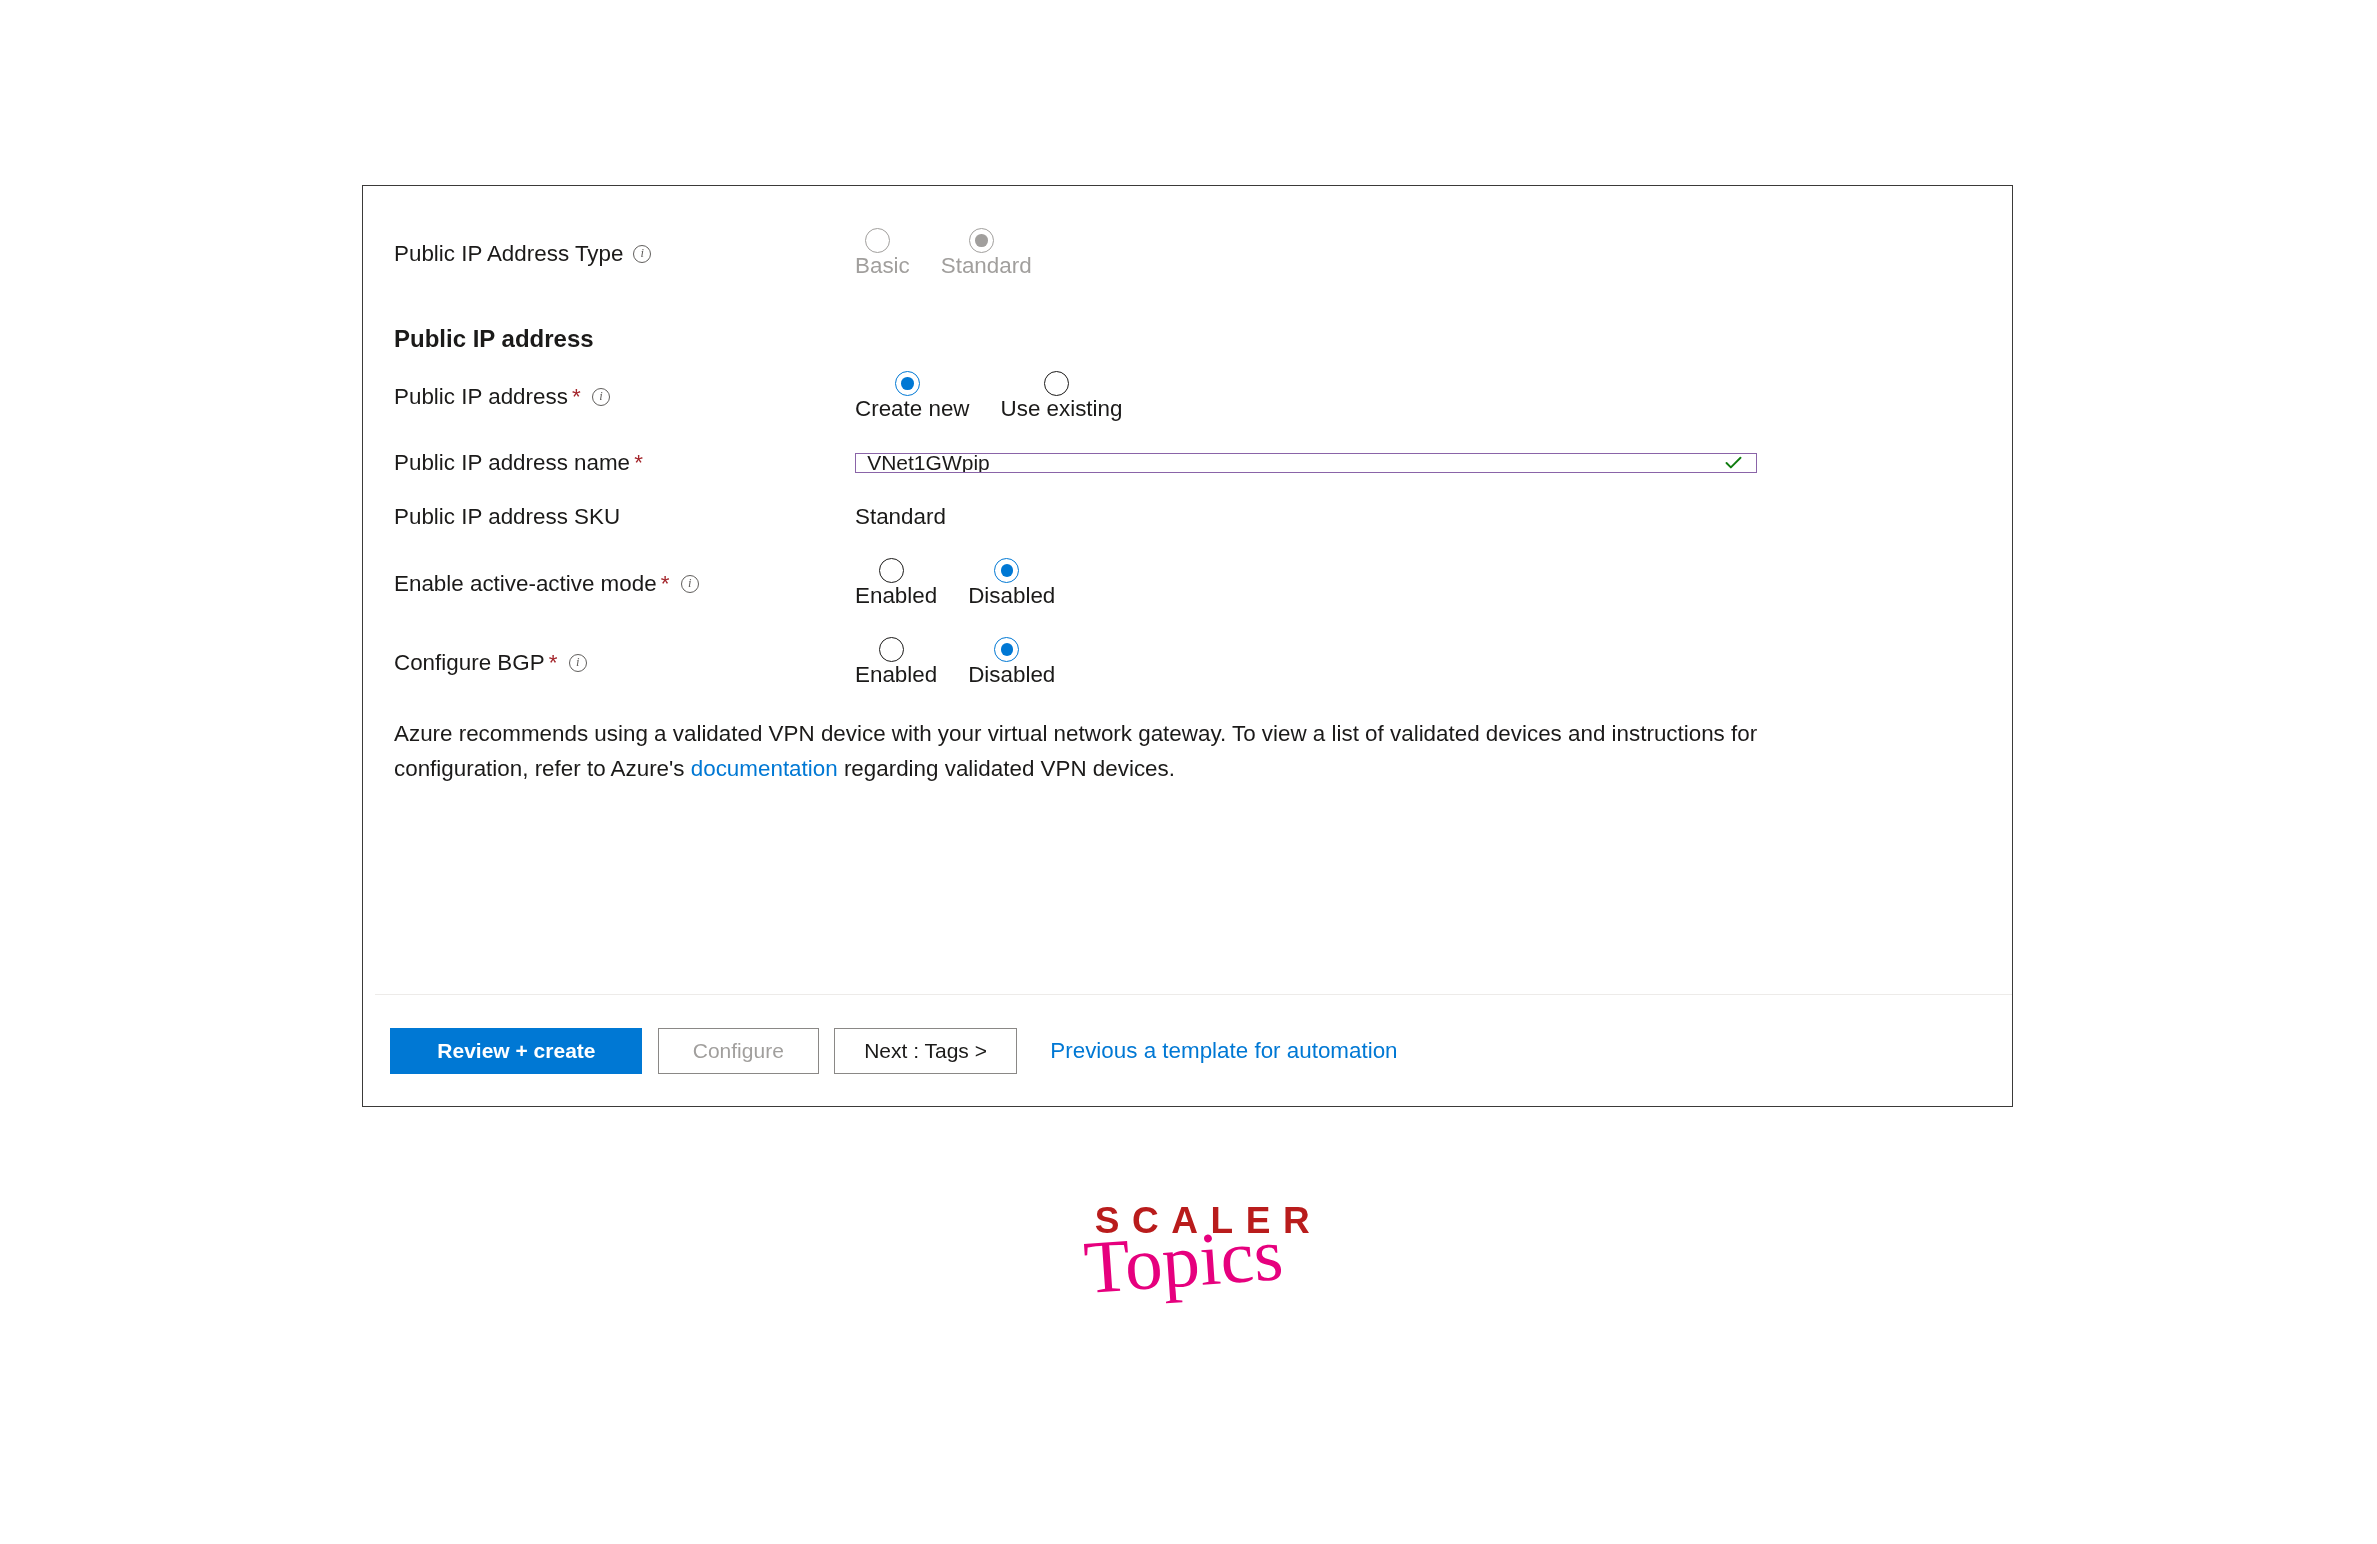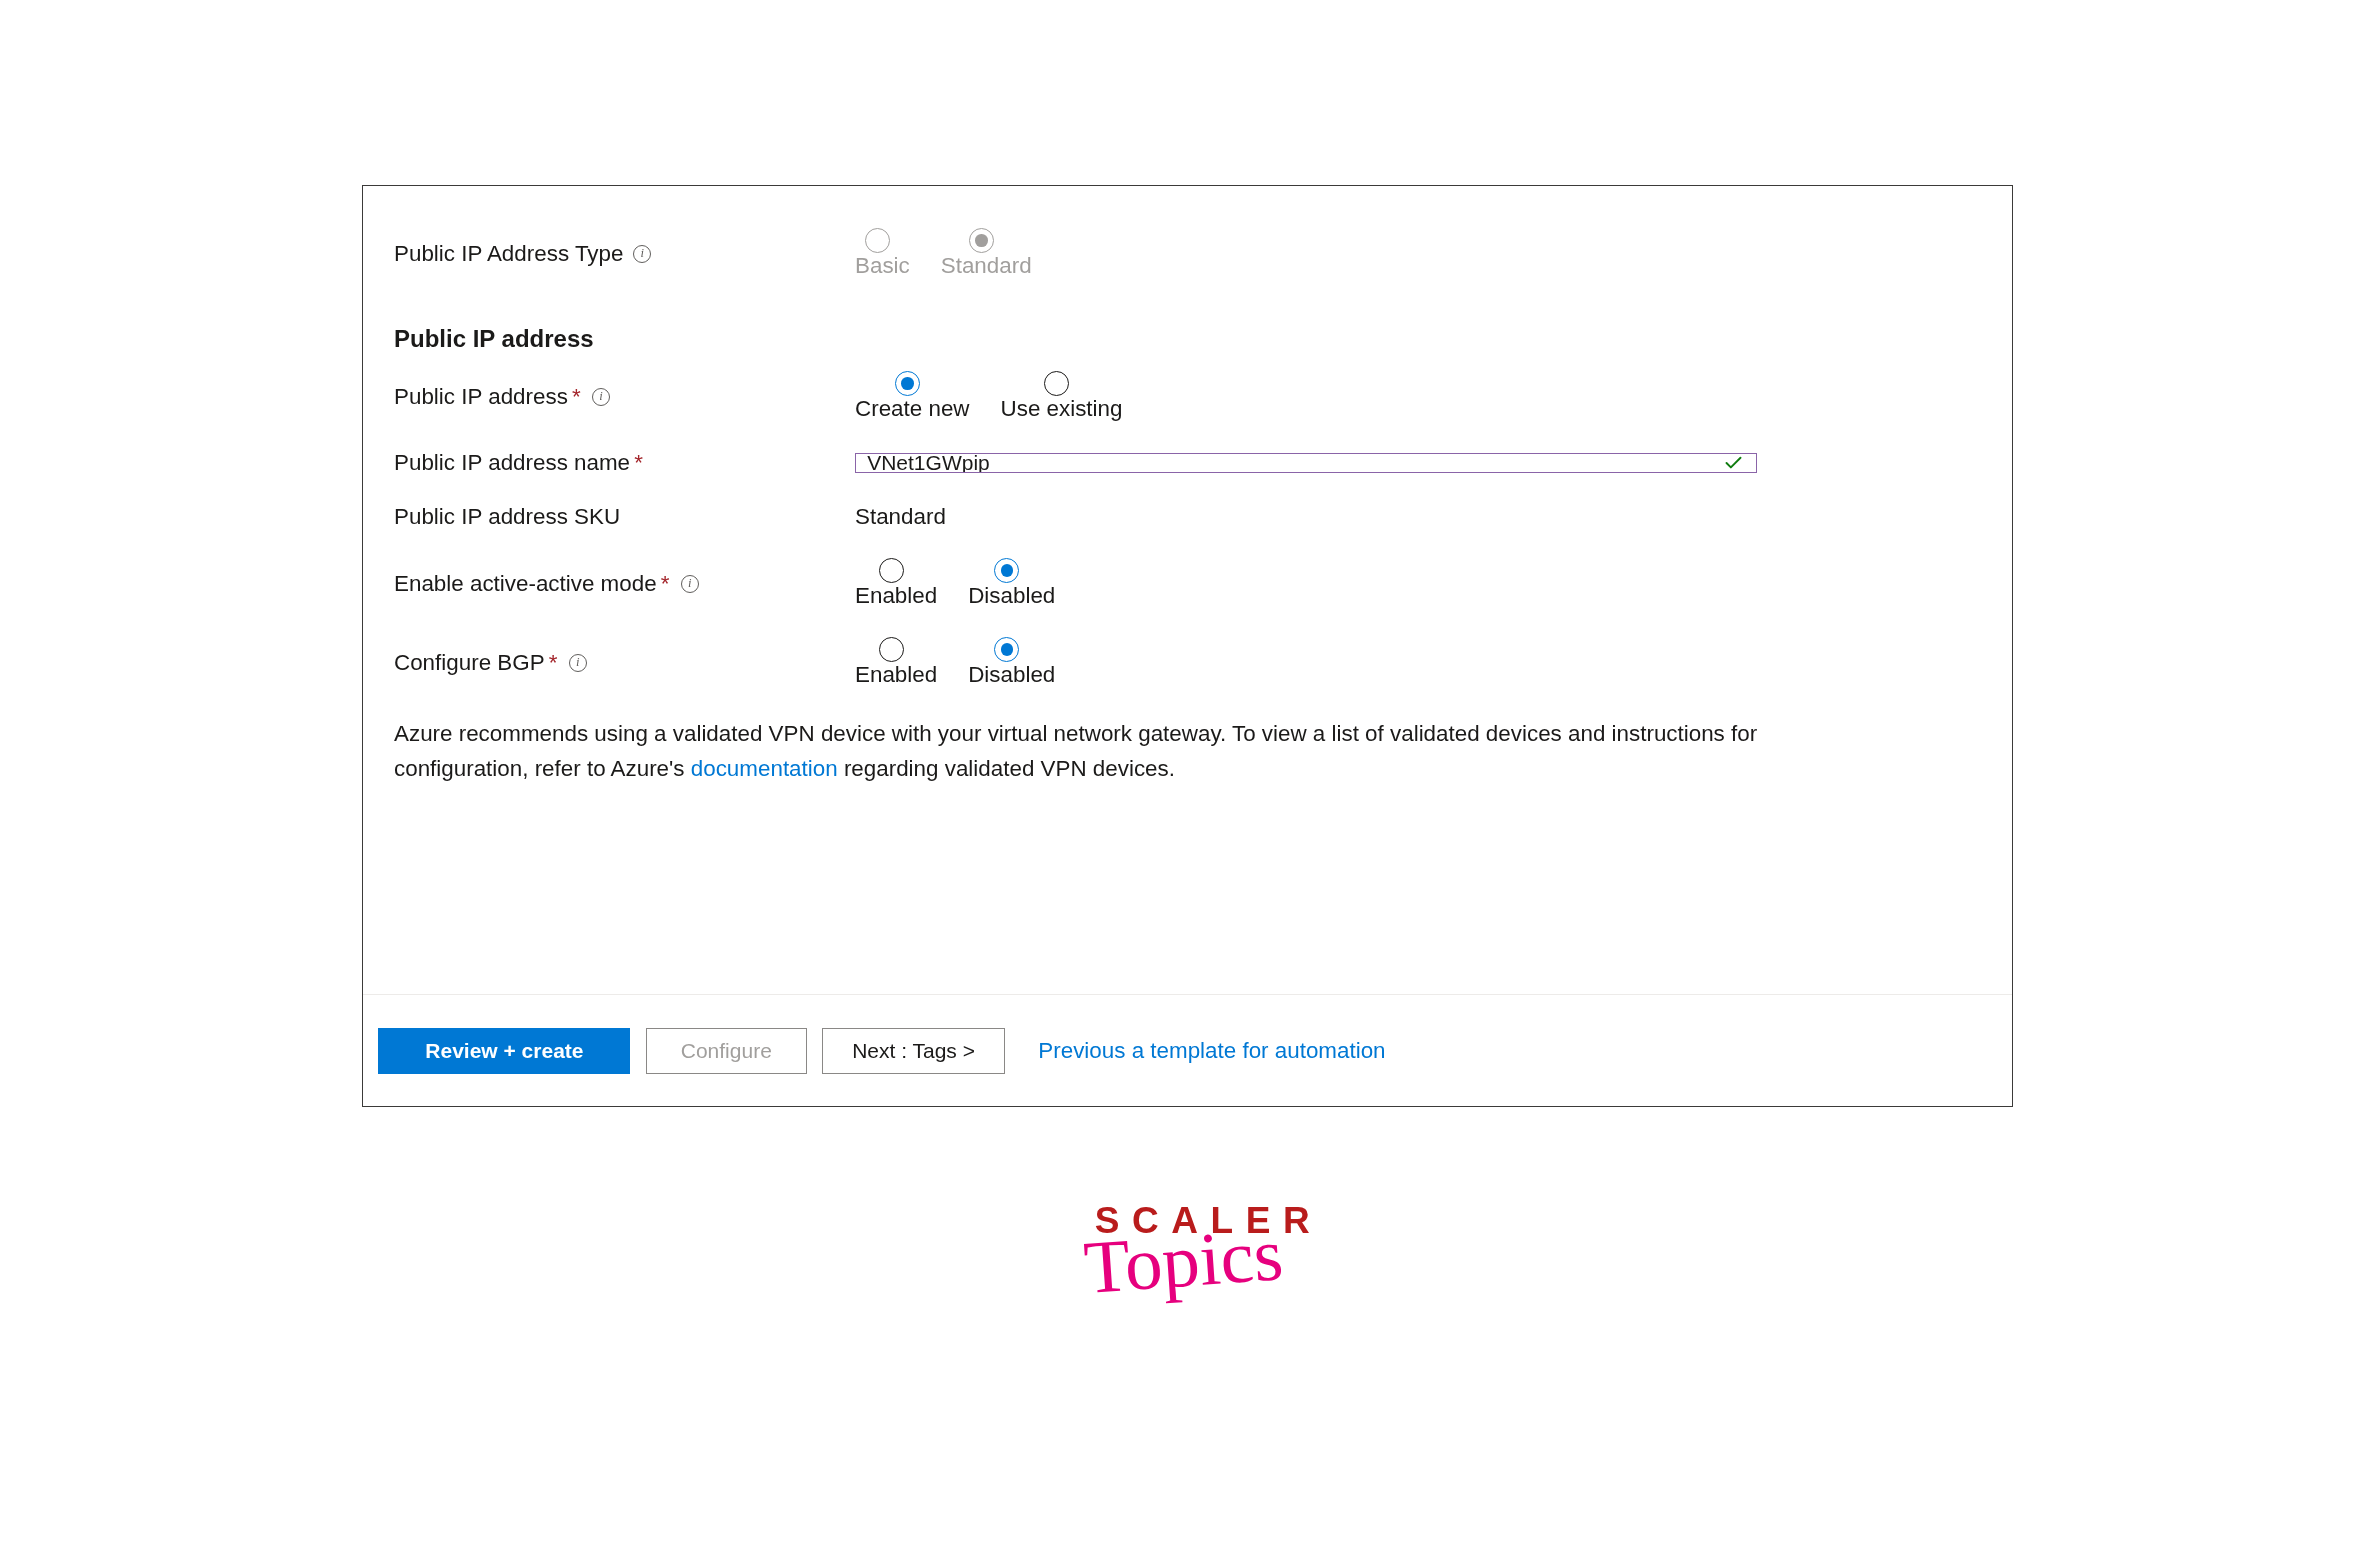--- a/index.html
+++ b/index.html
@@ -134,21 +134,21 @@
     font-size: 22.4px;
     color: #1b1a19;
     line-height: 1.55;
     margin-top: 29px;
     max-width: 1370px;
   }
   .note a { color: #0078d4; text-decoration: none; }
 
   .footer {
     position: absolute;
-    left: 0; right: 0; bottom: 0;
+    left: 12px; right: 0; bottom: 0;
     height: 112px;
     border-top: 0.7px solid #edebe9;
     display: flex;
     align-items: center;
     padding: 0 15.4px;
     gap: 15.4px;
   }
   .btn {
     height: 46px;
     display: inline-flex;

